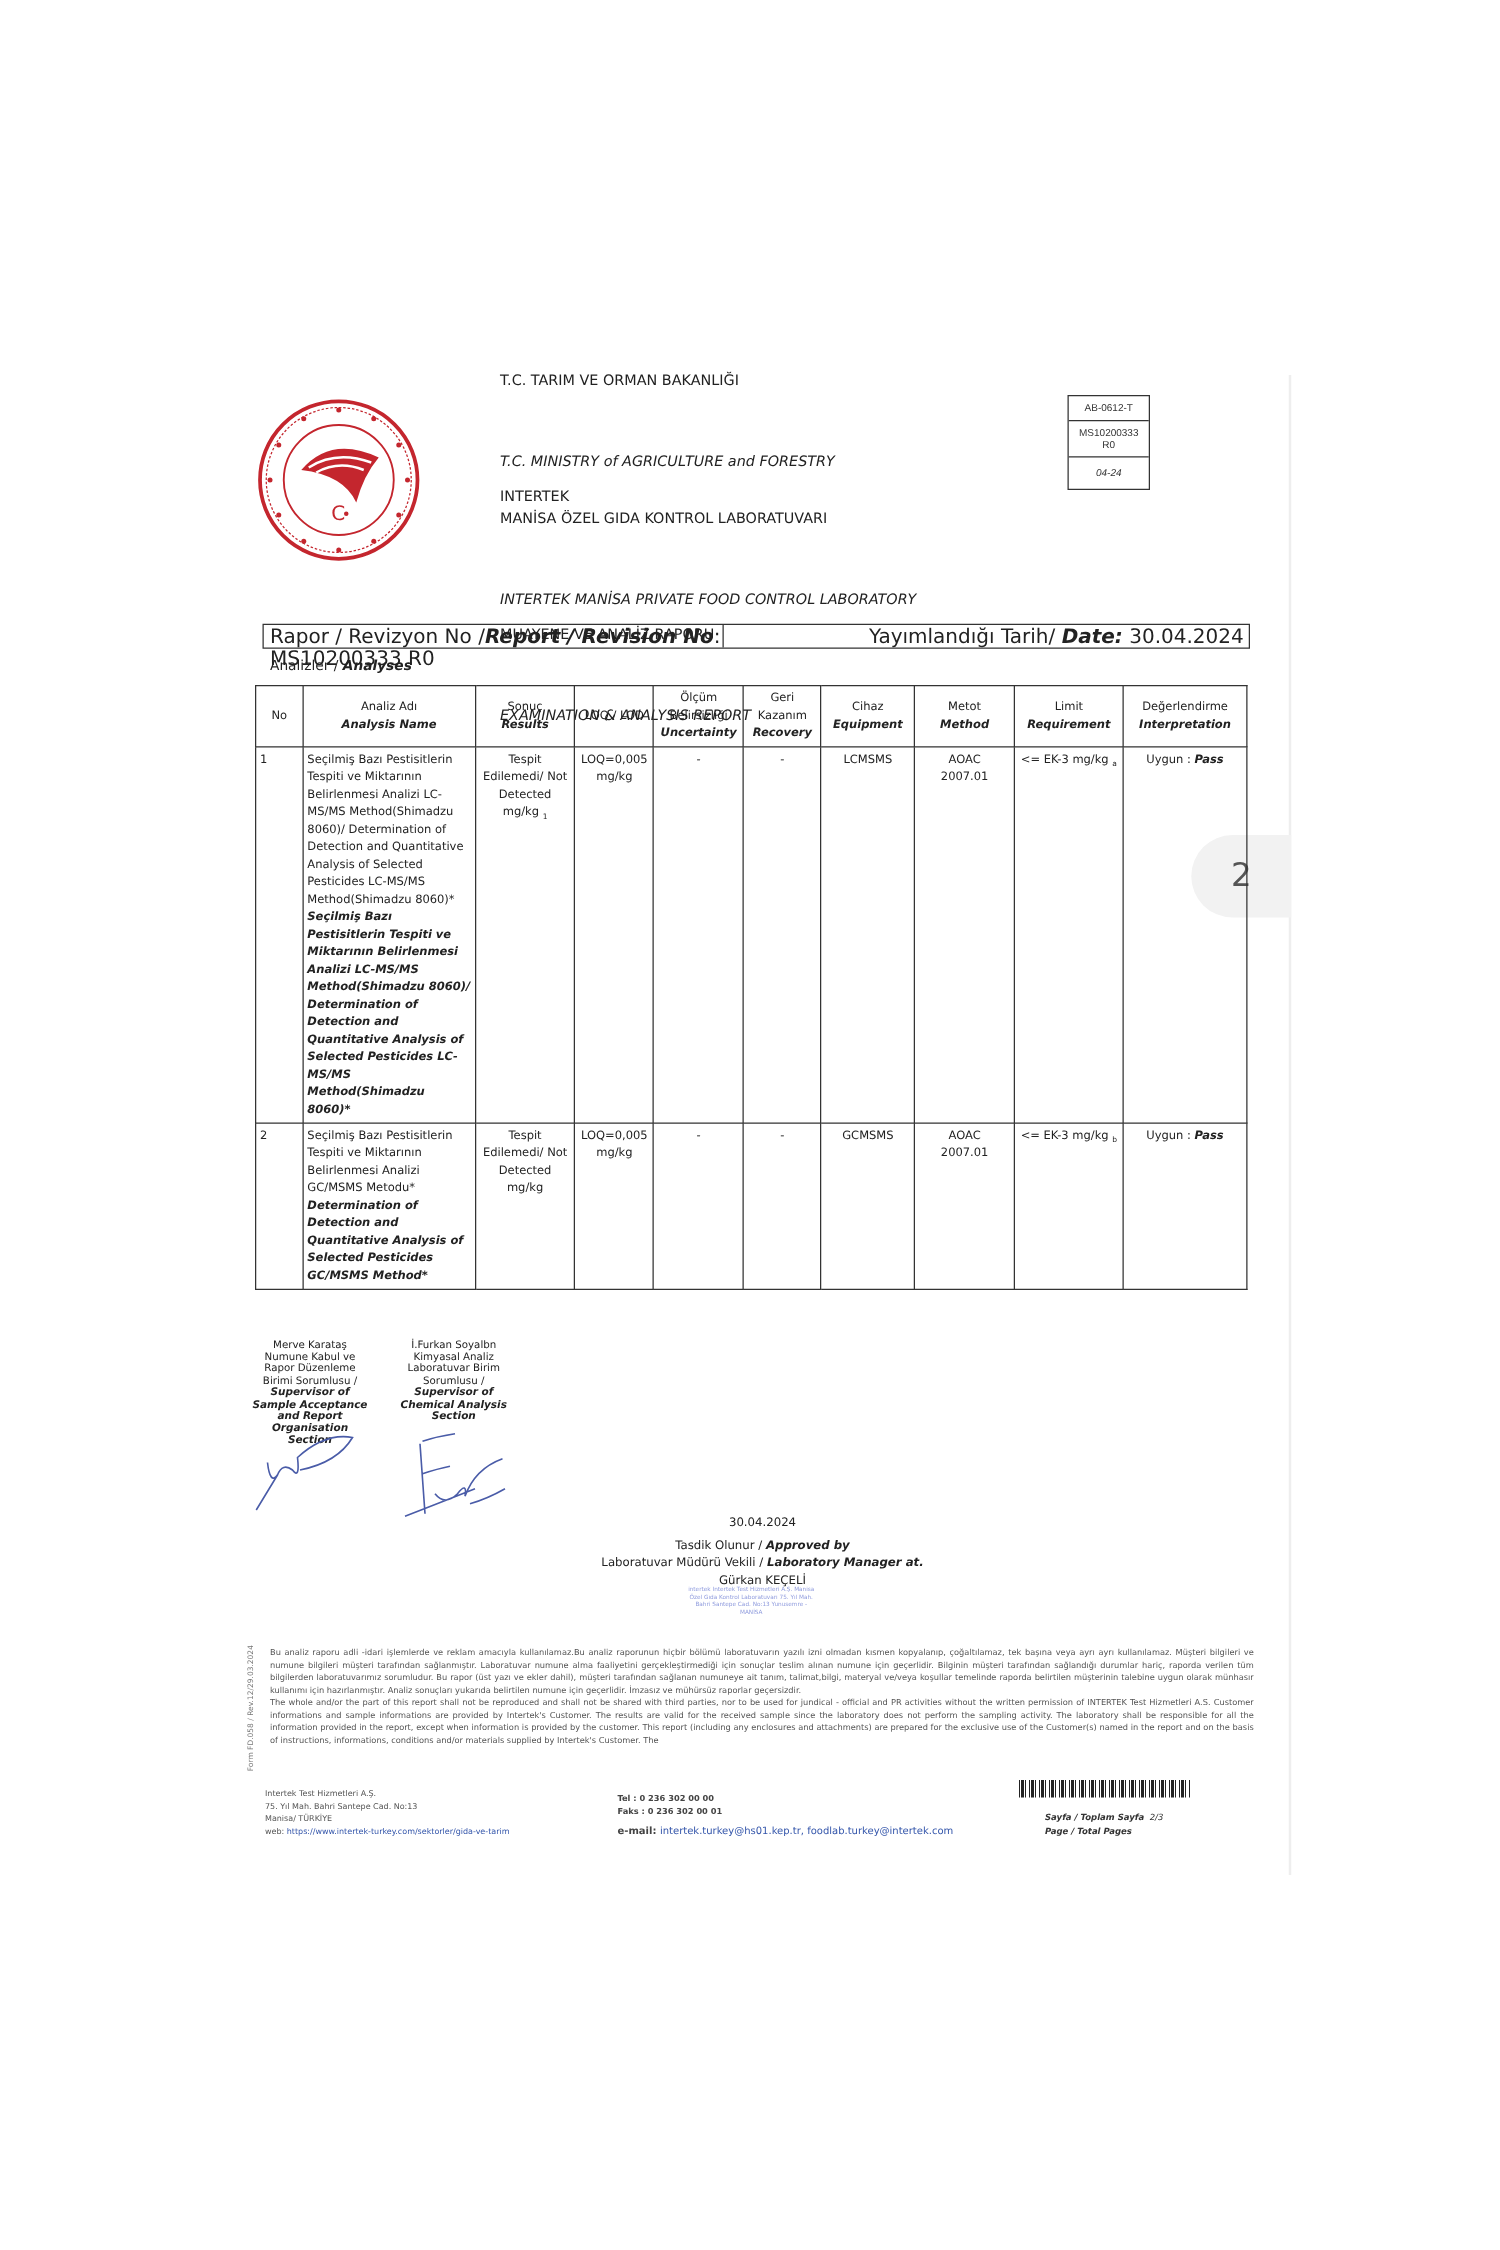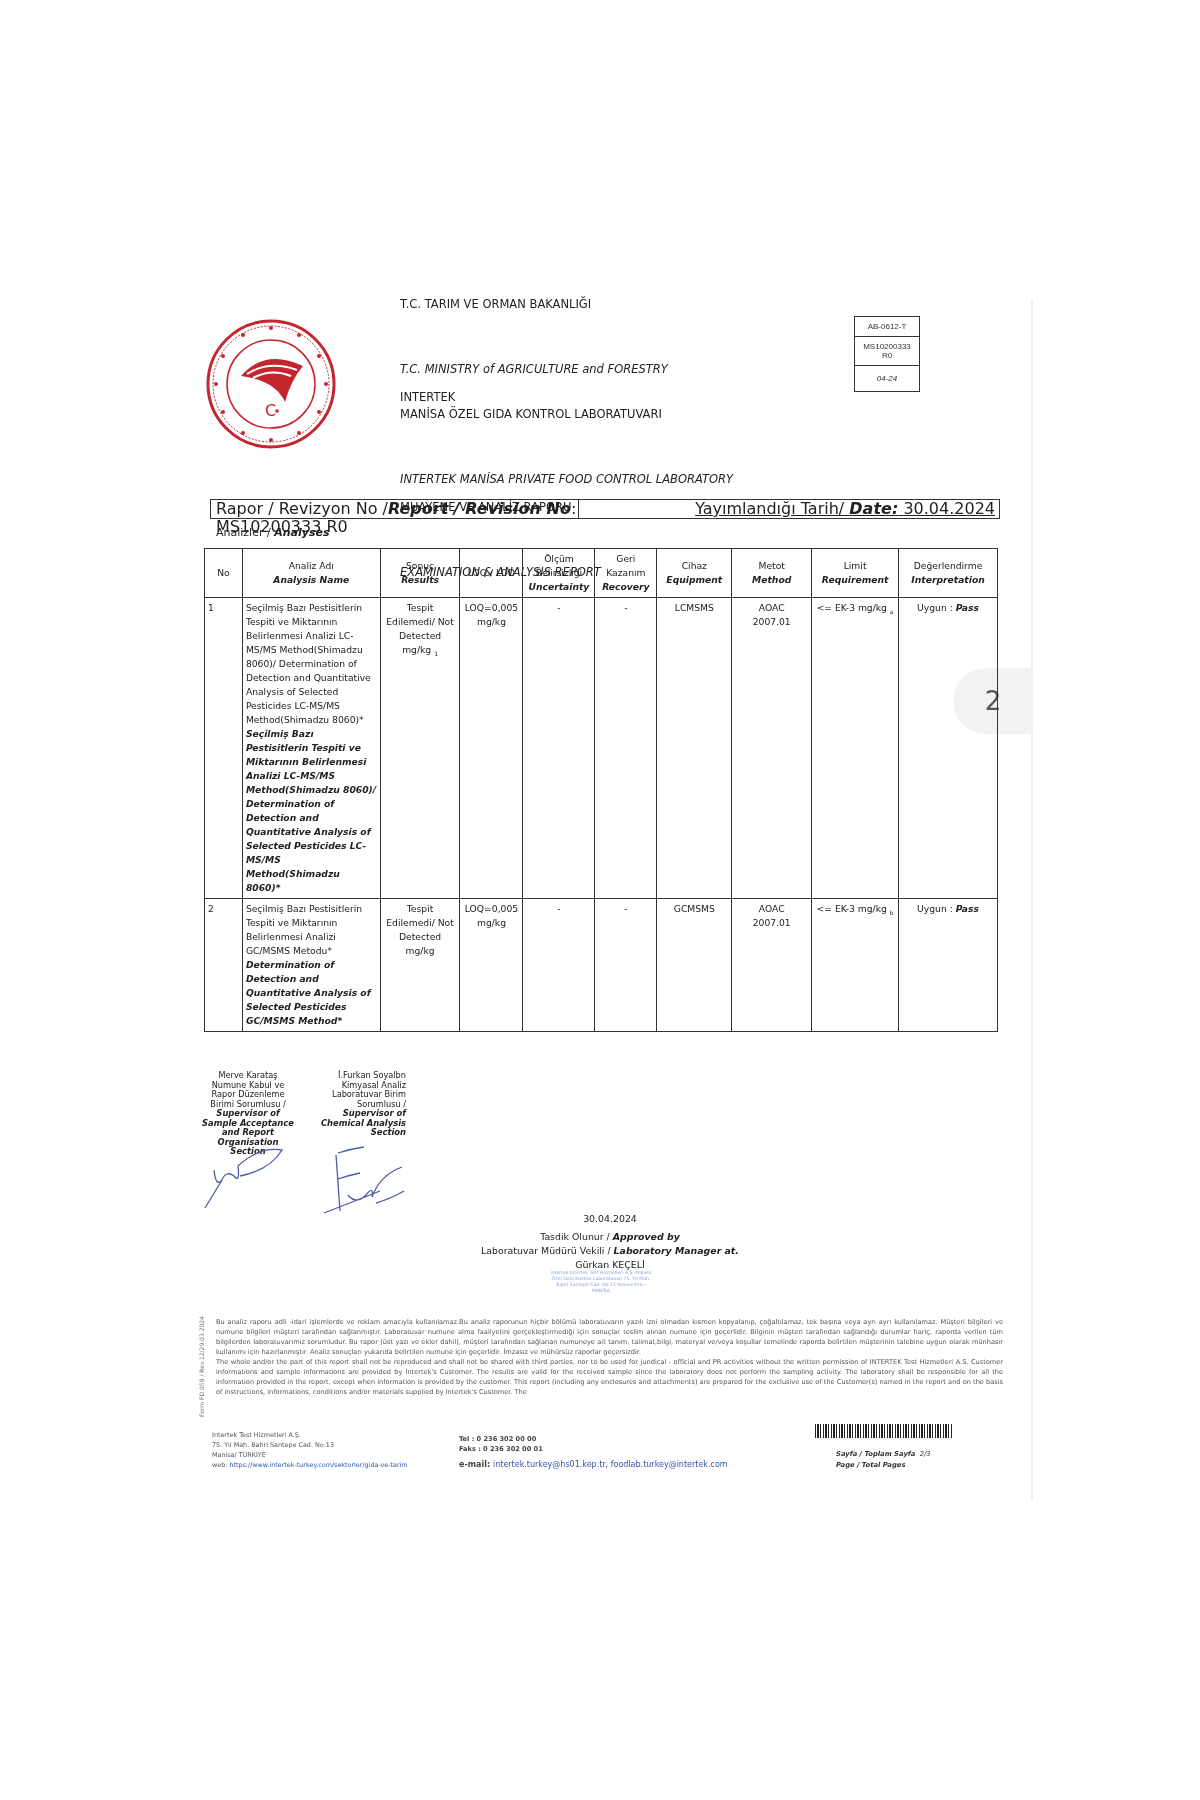--- a/index.html
+++ b/index.html
@@ -28,21 +28,21 @@
     border: 1.5px solid #333; font-family: "Liberation Sans", sans-serif;
     font-size: 8px; text-align: center; color: #333;
   }
   .doc-code div { border-bottom: 1.5px solid #333; padding: 5px 0; }
   .doc-code div:last-child { border-bottom: none; padding: 8px 0; font-style: italic; }
   .report-bar {
     position: absolute; left: 210px; top: 499px; width: 788px; height: 18px;
     border: 1.5px solid #333; display: flex; font-size: 16px; line-height: 18px;
   }
   .report-bar .left { width: 362px; border-right: 1.5px solid #333; padding-left: 5px; }
-  .report-bar .right { flex: 1; text-align: right; padding-right: 4px; text-decoration: underline; }
+  .report-bar .right { flex: 1; text-align: right; padding-right: 4px; }
   .bi { font-weight: bold; font-style: italic; }
   .analyses-label { position: absolute; left: 216px; top: 526px; font-size: 11px; }
   table.analyses {
     position: absolute; left: 204px; top: 548px; width: 794px;
     border-collapse: collapse; font-size: 9.2px; line-height: 14px;
   }
   table.analyses th, table.analyses td {
     border: 1.5px solid #333; vertical-align: top; padding: 3px 3px;
   }
   table.analyses th { font-weight: normal; text-align: center; vertical-align: middle; height: 44px; padding: 2px; }
@@ -72,21 +72,21 @@
   .disclaimer {
     position: absolute; left: 216px; top: 1317px; width: 787px;
     font-size: 6.6px; line-height: 10px; color: #555; text-align: justify;
   }
   .disclaimer p { margin: 0; }
   .footer-address {
     position: absolute; left: 212px; top: 1430px; font-size: 6.4px; line-height: 10px; color: #555;
   }
   .footer-address .link { color: #3355aa; }
   .footer-contact {
-    position: absolute; left: 459px; top: 1434px; font-size: 6.6px; line-height: 10px; color: #444;
+    position: absolute; left: 494px; top: 1434px; font-size: 6.6px; line-height: 10px; color: #444;
   }
   .footer-contact .b { font-weight: bold; }
   .footer-contact .email { margin-top: 6px; font-size: 8px; }
   .footer-contact .email .v { color: #3355aa; font-weight: normal; }
   .barcode {
     position: absolute; left: 815px; top: 1424px; width: 137px; height: 14px;
     background: repeating-linear-gradient(90deg, #222 0 1px, #fff 1px 2px, #222 2px 4px, #fff 4px 5px, #222 5px 6px, #fff 6px 8px);
   }
   .page-count {
     position: absolute; left: 836px; top: 1449px; font-size: 6.8px; line-height: 11px; color: #333; text-align: left; font-style: italic;
@@ -210,21 +210,21 @@
       <td class="c" style="height:110px"><span>Uygun :</span> <span class="bi">Pass</span></td>
     </tr>
   </tbody>
 </table>
 
 <div class="sig-block" style="left:202px;width:92px;">
   <div>Merve Karataş</div>
   <div>Numune Kabul ve Rapor Düzenleme Birimi Sorumlusu /</div>
   <div class="bi">Supervisor of Sample Acceptance and Report Organisation Section</div>
 </div>
-<div class="sig-block" style="left:320px;width:86px;text-align:right;">
+<div class="sig-block" style="left:320px;width:86px;">
   <div>İ.Furkan Soyalbn</div>
   <div>Kimyasal Analiz Laboratuvar Birim Sorumlusu /</div>
   <div class="bi">Supervisor of Chemical Analysis Section</div>
 </div>
 <svg class="signature" style="left:200px;top:1140px" width="95" height="72" viewBox="0 0 95 72">
   <path d="M5 68 L22 40 M14 30 Q16 48 22 40 Q26 30 34 36 Q40 44 38 26 Q60 6 82 10 Q70 30 40 36" fill="none" stroke="#4a5ca8" stroke-width="1.3"></path>
 </svg>
 <svg class="signature" style="left:320px;top:1145px" width="90" height="72" viewBox="0 0 90 72">
   <path d="M18 8 Q30 4 44 2 M16 10 L20 66 M18 34 Q30 30 40 28 M4 68 Q40 54 60 46 M28 50 Q36 60 46 50 Q54 40 52 52 Q60 30 82 22 M56 58 Q70 54 84 46" fill="none" stroke="#4a5ca8" stroke-width="1.3"></path>
 </svg>

